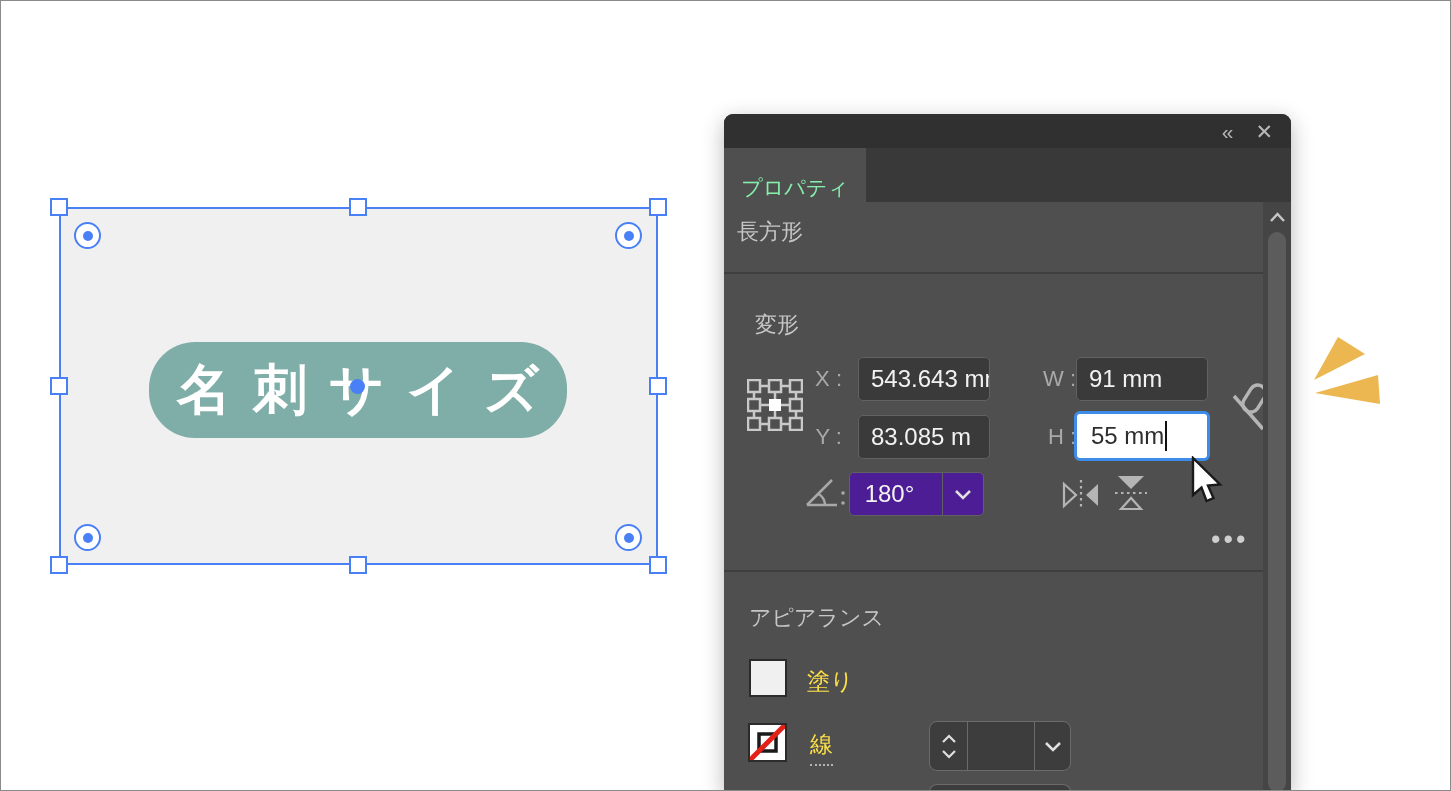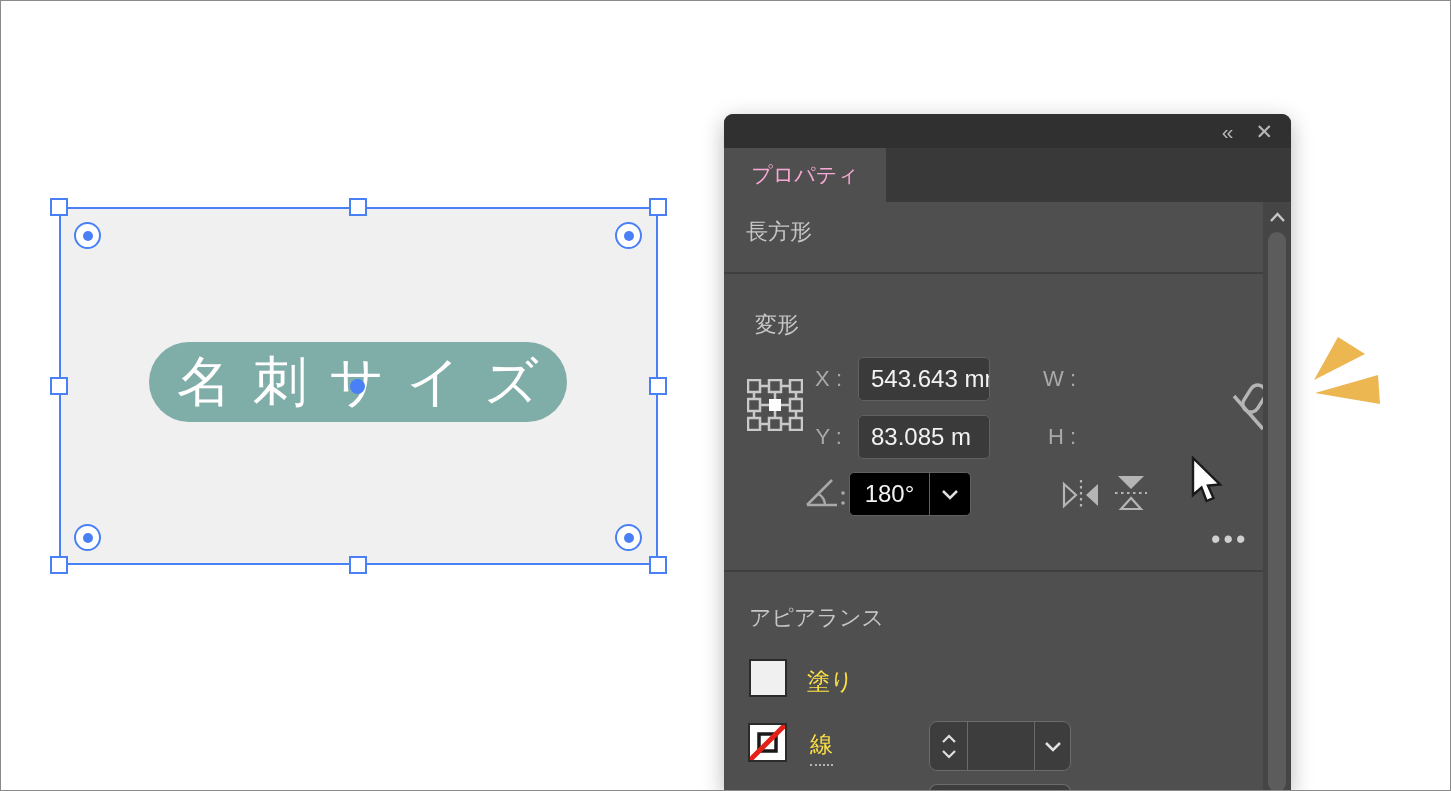--- a/index.html
+++ b/index.html
@@ -5,64 +5,64 @@
   * { margin:0; padding:0; box-sizing:border-box; }
   html,body { background:#fff; }
   body { font-family:"Liberation Sans","DejaVu Sans",sans-serif; }
 
   .stage { position:relative; width:1451px; height:791px; background:#fff;
            border:1px solid #8a8a8a; overflow:hidden; }
 
   
   .sel-rect { position:absolute; left:58px; top:206px; width:599px; height:358px;
               background:#f0f0f0; border:2px solid #4a80f5; }
-  .pill { position:absolute; left:148px; top:341px; width:418px; height:80px;
+  .pill { position:absolute; left:148px; top:341px; width:418px; height:96px;
           background:#7fada8; border-radius:46px; display:flex; align-items:center;
-          justify-content:center; }
+          justify-content:center;font-weight:bold; }
   .pill span { color:#fff; font-size:54px; letter-spacing:22px; margin-right:-22px;
                white-space:nowrap; }
   .handle { position:absolute; width:18px; height:18px; background:#fff;
             border:2.5px solid #4a80f5; }
   .corner-widget { position:absolute; width:27px; height:27px; border-radius:50%;
                    background:#fff; border:2.5px solid #4a80f5;
                    display:flex; align-items:center; justify-content:center; }
   .corner-widget .dot { width:10px; height:10px; border-radius:50%; background:#4a80f5; }
   .center-dot { position:absolute; left:349px; top:378px; width:15px; height:15px;
                 border-radius:50%; background:#4a80f5; }
 
   
   .panel { position:absolute; left:723px; top:113px; width:567px; height:678px;
            background:#4f4f4f; border-radius:9px 9px 0 0;
            box-shadow:0 6px 22px rgba(0,0,0,.28); }
   .titlebar { position:absolute; left:0; top:0; right:0; height:34px; background:#303030;
               border-radius:9px 9px 0 0; display:flex; align-items:center;
               justify-content:flex-end; gap:22px; padding-right:18px; }
   .titlebar .tb-btn { color:#b8b8b8; font-size:21px; line-height:1; cursor:default; }
   .tabstrip { position:absolute; left:0; top:34px; right:0; height:54px; background:#393939; }
-  .tab-active { position:absolute; left:0; top:0; width:162px; height:54px; background:#4f4f4f;
-                display:flex; align-items:center; justify-content:center;
-                color:#f9a8d4; font-size:21px; }
+  .tab-active { position:absolute; left:0; top:0; width:142px; height:54px; background:#4f4f4f;
+                display:flex; align-items:flex-end; justify-content:center;
+                color:#86efac; font-size:21px; }
 
   .section-label { position:absolute; color:#c6c6c6; font-size:22px; white-space:nowrap; }
   .sep { position:absolute; left:0; width:539px; height:2px; background:#3f3f3f; }
 
   .fld-label { position:absolute; width:58px; height:44px; line-height:44px;
                color:#a9a9a9; font-size:22px; text-align:right; white-space:pre; }
   .fld { position:absolute; height:44px; width:132px; background:#3a3a3a;
          border:1.5px solid #616161; border-radius:5px; color:#f2f2f2; font-size:24px;
          line-height:41px; padding-left:12px; overflow:hidden; white-space:nowrap; }
   .fld-active { position:absolute; left:350px; top:297px; width:136px; height:50px;
                 background:#fff; border:3px solid #3d8ce8; border-radius:6px;
                 color:#2e2e2e; font-size:24px; line-height:44px; padding-left:14px;
                 overflow:hidden; white-space:nowrap; }
   .caret { display:inline-block; width:2px; height:30px; background:#111;
            vertical-align:middle; margin-left:1px; margin-top:-4px; }
 
-  .combo { position:absolute; left:125px; top:358px; width:122px; height:44px;
-           background:#000000; border:1.5px solid #616161; border-radius:5px;
+  .combo { position:absolute; left:125px; top:358px; width:135px; height:44px;
+           background:#4c1d95; border:1.5px solid #616161; border-radius:5px;
            display:flex;justify-content:space-between; }
   .combo .val { width:79px; color:#f2f2f2; font-size:24px; line-height:41px;
                 text-align:center; }
   .combo .chev { width:41px; border-left:1.5px solid #616161; display:flex;
                  align-items:center; justify-content:center; }
 
   .icon-btn { position:absolute; display:flex; align-items:center; justify-content:center; }
   .more { position:absolute; left:487px; top:412px; color:#cfcfcf; font-size:27px;
           letter-spacing:3px; line-height:1; }
 
@@ -135,21 +135,21 @@
       <span class="tb-btn">«</span>
       <span class="tb-btn">✕</span>
     </div>
 
     <div class="tabstrip">
       <div class="tab-active">
         <span>プロパティ</span>
       </div>
     </div>
 
-    <div class="section-label" style="left:22px;top:103px;">長方形</div>
+    <div class="section-label" style="left:13px;top:103px;">長方形</div>
     <div class="sep" style="top:158px;"></div>
 
     <div class="section-label" style="left:31px;top:196px;">変形</div>
 
     <div class="icon-btn" style="left:22px;top:264px;width:58px;height:54px;">
       <svg width="56" height="52" viewBox="0 0 56 52">
         <g stroke="#c9c9c9" stroke-width="2.5" fill="none">
           <line x1="6" y1="7" x2="50" y2="7"></line>
             <line x1="6" y1="26" x2="50" y2="26"></line>
             <line x1="6" y1="45" x2="50" y2="45"></line>
@@ -166,25 +166,27 @@
             <rect x="43" y="39" width="12" height="12" fill="#4f4f4f"></rect>
         </g>
         <rect x="22" y="20" width="12" height="12" fill="#ffffff"></rect>
       </svg>
     </div>
 
     <div class="fld-label" style="left:60px;top:243px;">X :</div>
     <div class="fld" style="left:134px;top:243px;">543.643 mm</div>
 
     <div class="fld-label" style="left:294px;top:243px;">W :</div>
+    <div class="fld" style="left:352px;top:243px;">91 mm</div>
 
     <div class="fld-label" style="left:60px;top:301px;">Y :</div>
     <div class="fld" style="left:134px;top:301px;">83.085 m</div>
 
     <div class="fld-label" style="left:294px;top:301px;">H :</div>
+    <div class="fld-active"><span>55 mm</span><span class="caret"></span></div>
 
     <div class="icon-btn" style="left:505px;top:268px;width:40px;height:52px;">
       <svg width="38" height="50" viewBox="0 0 38 50">
         <g transform="rotate(32 24 16)">
           <rect x="16" y="1" width="16" height="29" rx="8" fill="none" stroke="#b5b5b5" stroke-width="3.5"></rect>
         </g>
         <line x1="4" y1="13" x2="33" y2="46" stroke="#b5b5b5" stroke-width="3.5"></line>
       </svg>
     </div>
 

